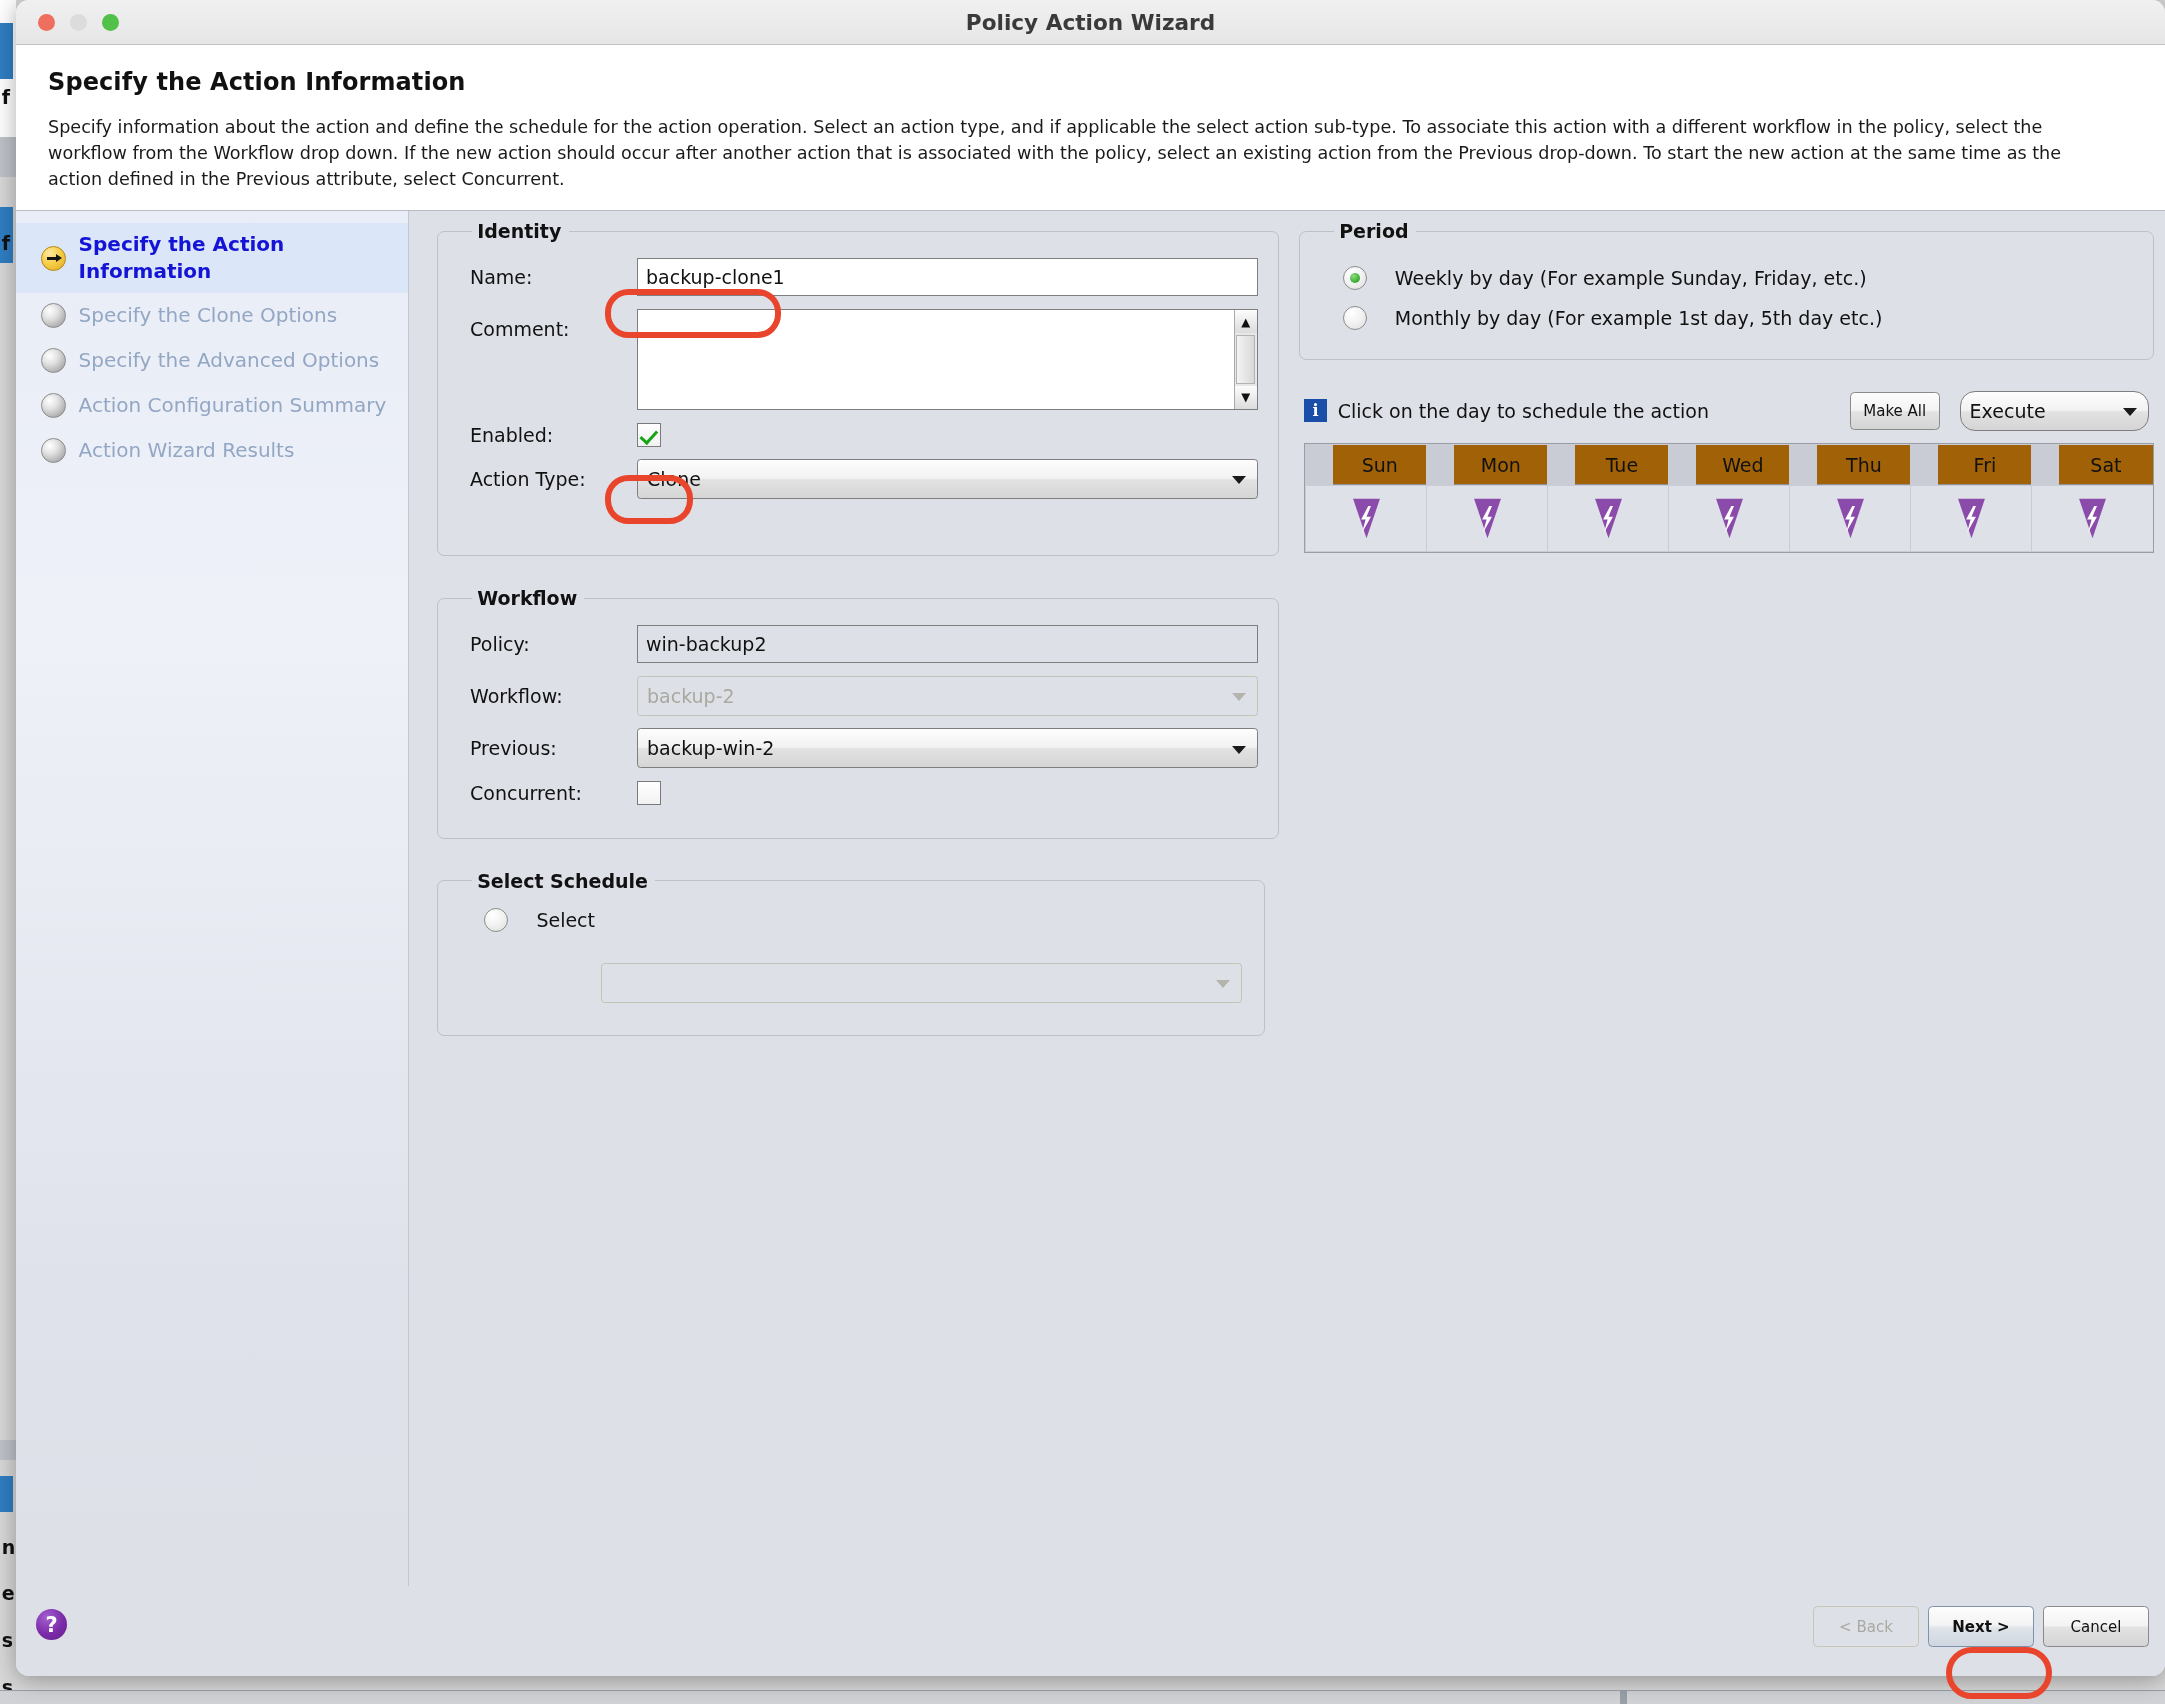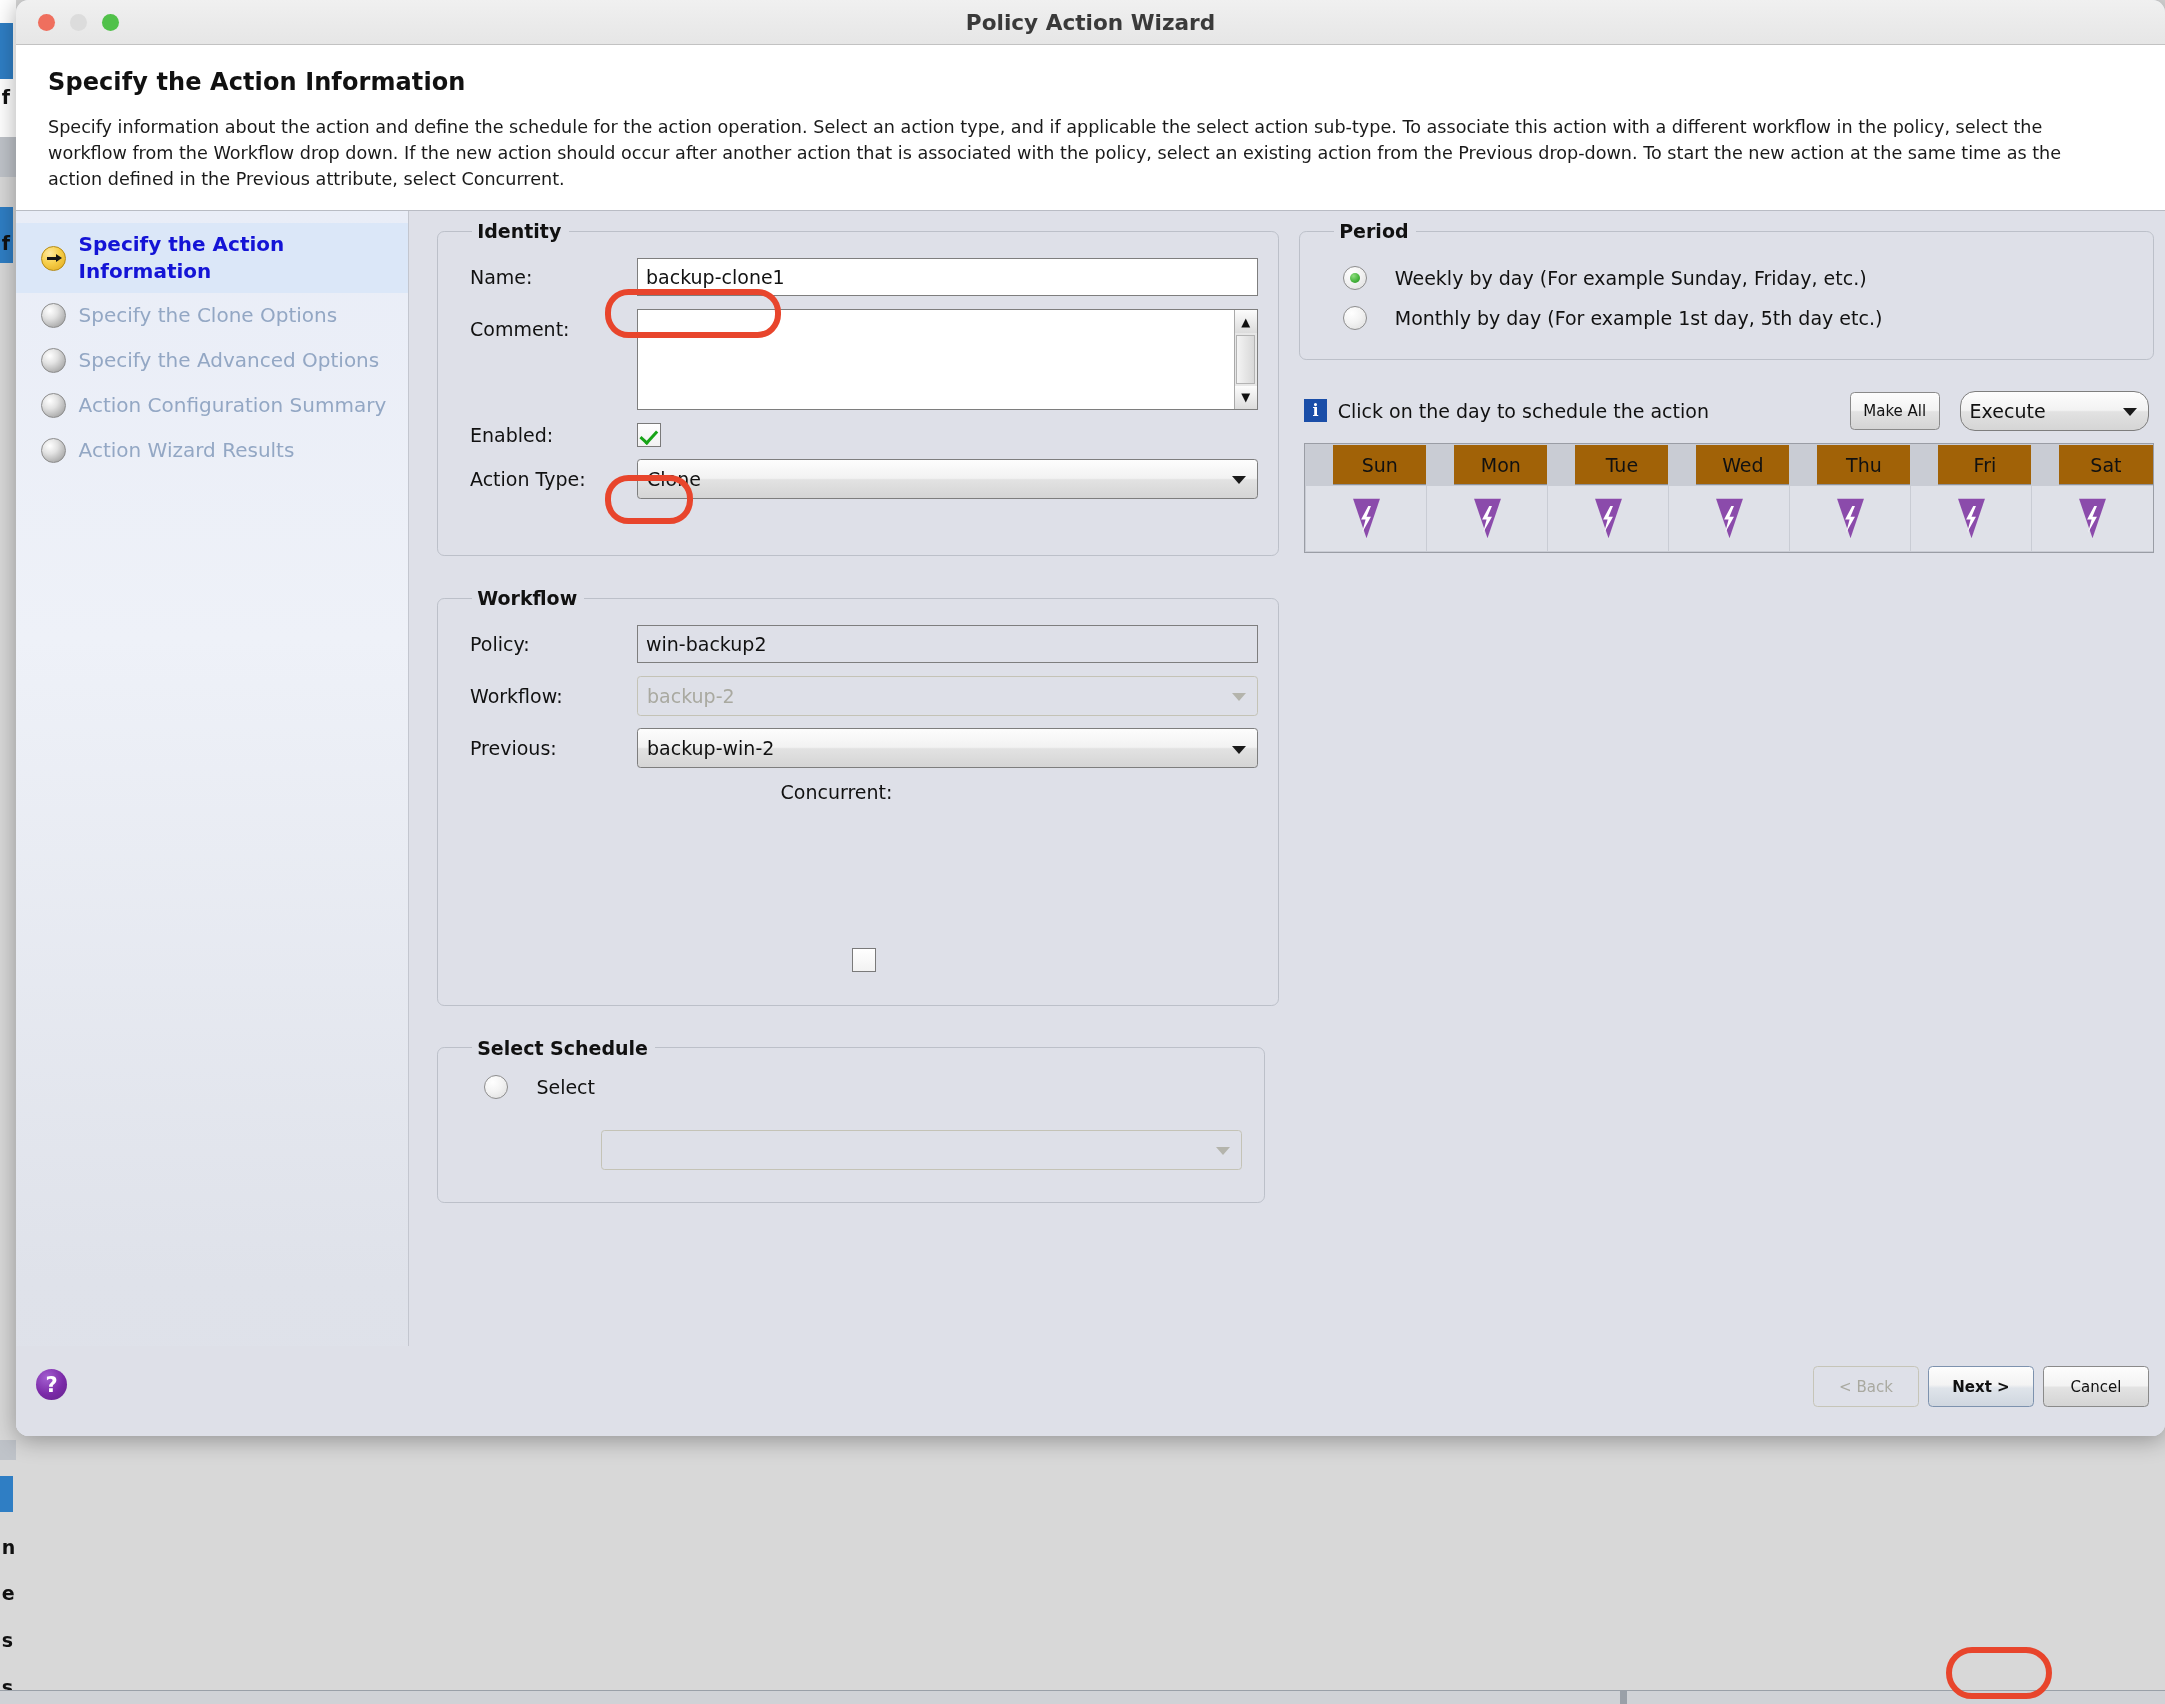--- a/index.html
+++ b/index.html
@@ -35,21 +35,21 @@
   }
   .bg-bottombar::after {
     content: ""; position: absolute; left: 1620px; top: 0; width: 7.2px; height: 14.4px;
     background: #9aa0a8;
   }
 
   
   #wizard-window {
     position: absolute;
     left: 16px; top: 0px;
-    width: 2149px; height: 1436px;
+    width: 2149px; height: 1676px;
     background: #dee0e8;
     border-radius: 12.6px 12.6px 12.6px 12.6px;
     box-shadow: 0 3.6px 23.4px rgba(0,0,0,.33);
     overflow: hidden;
   }
   #titlebar {
     position: relative;
     height: 45px;
     background: linear-gradient(#f0f0f0, #e6e6e6);
     border-bottom: 0.9px solid #c2c2c2;
@@ -459,21 +459,21 @@
         </div>
 
         <div class="row">
           <span class="rowlabel wf">Previous:</span>
           <div class="combo wide">
             <span>backup-win-2</span>
             <span class="caret"></span>
           </div>
         </div>
 
-        <div class="row" style="margin-bottom:12.6px;flex-direction:column;">
+        <div class="row" style="margin-bottom:12.6px;">
           <span class="rowlabel wf">Concurrent:</span>
           <span class="checkbox"></span>
         </div>
       </fieldset>
 
       <fieldset class="group" id="schedule-group">
         <legend>Select Schedule</legend>
 
         <div class="radio-row" style="margin-left:14.4px;margin-bottom:31px;">
           <span class="radio"></span>

